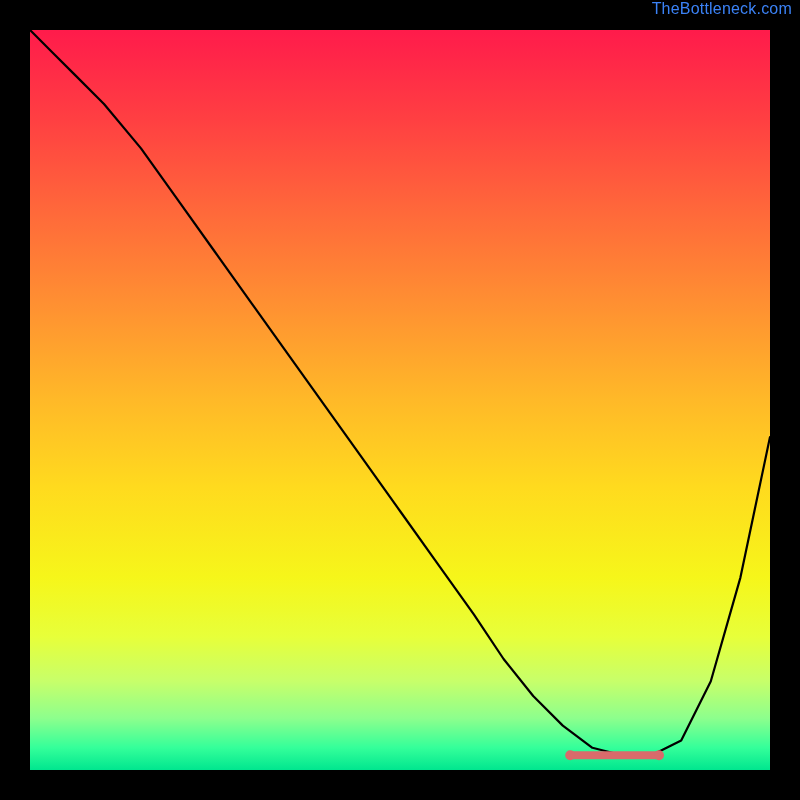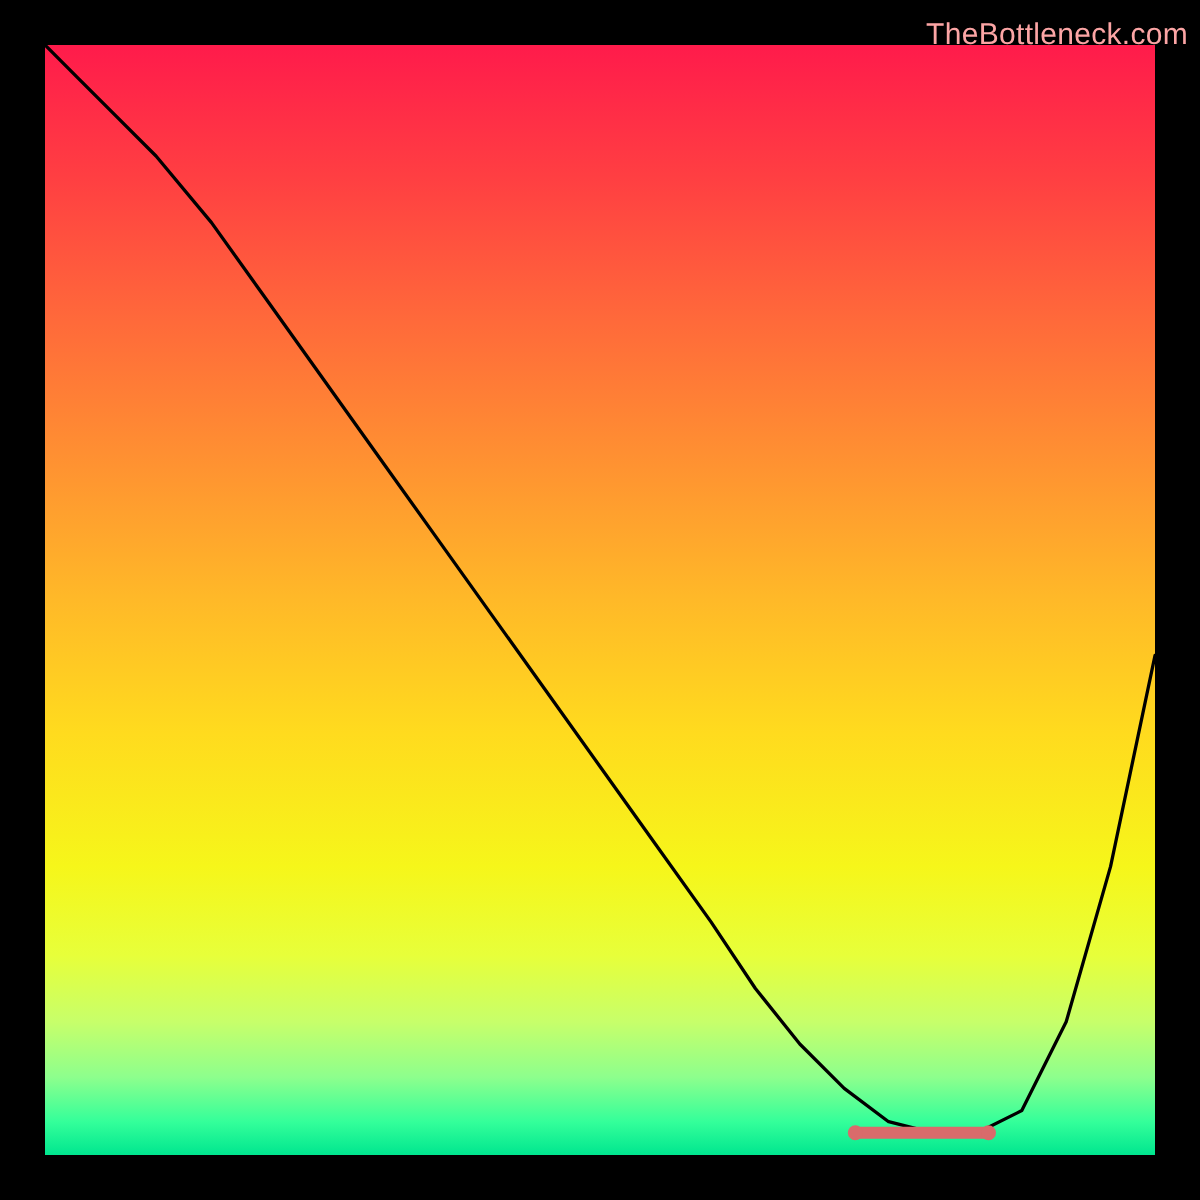--- a/index.html
+++ b/index.html
@@ -12,24 +12,24 @@
     font-family: Arial, Helvetica, sans-serif;
   }
   .frame {
     position: relative;
     width: 800px;
     height: 800px;
     background: #000;
   }
   .watermark {
     position: absolute;
-    top: 12px;
+    top: 0;
     right: 8px;
-    color: #fca5a5;
-    font-size: 20px;
+    color: #3b82f6;
+    font-size: 16px;
     letter-spacing: 0.2px;
     z-index: 10;
   }
   .plot-area {
     position: absolute;
     left: 30px;
     top: 30px;
     width: 740px;
     height: 740px;
     overflow: hidden;

